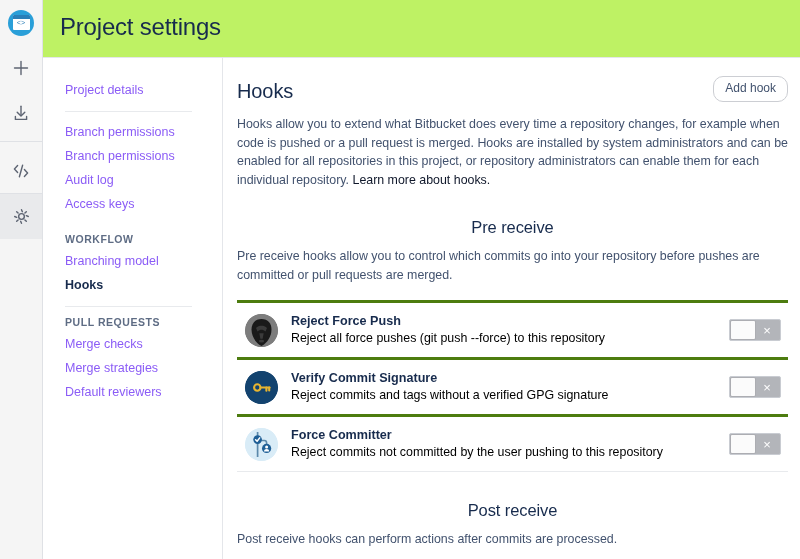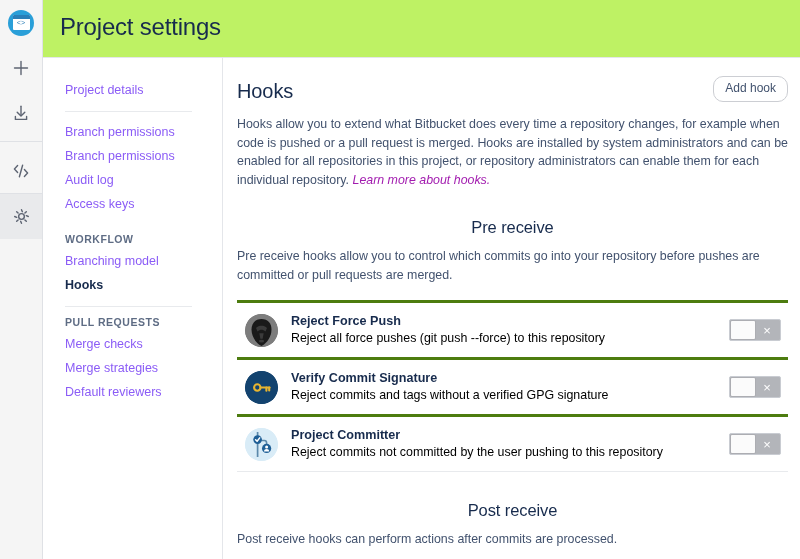--- a/index.html
+++ b/index.html
@@ -123,21 +123,21 @@
     cursor: pointer;
     line-height: 13px;
   }
 
   .body-text {
     font-size: 12.4px; color: #42526e;
     line-height: 18.5px;
     margin: 9px 0 0 0;
     max-width: 551px;
   }
-  .body-text a { color: #a21caf; text-decoration: none; cursor: pointer; font-style: italic; }
+  .body-text a { color: #0f172a; text-decoration: none; cursor: pointer; }
 
   .h-sub {
     font-size: 16.5px; color: #172b4d; font-weight: 400;
     margin: 27px 0 0 0; line-height: 22px; letter-spacing: -0.1px; text-align: center;
   }
 
   
   .hook-list { margin-top: 16px; }
   .hook-row {
     position: relative;
@@ -354,21 +354,21 @@
             <line x1="12.6" y1="4" x2="12.6" y2="29" stroke="#5b89ab" stroke-width="1.7"></line>
             <path d="M12.6 12.5 L19.4 12.5 C21 12.5 21.6 13.3 21.6 15 L21.6 18" fill="none" stroke="#5b89ab" stroke-width="1.6"></path>
             <circle cx="12.6" cy="11.6" r="4.3" fill="#1f5f96"></circle>
             <polyline points="10.6,11.7 12.1,13.2 14.7,9.9" fill="none" stroke="#ffffff" stroke-width="1.5" stroke-linecap="round" stroke-linejoin="round"></polyline>
             <circle cx="21.6" cy="20.4" r="4.6" fill="#1f5f96"></circle>
             <circle cx="21.6" cy="18.9" r="1.5" fill="#ffffff"></circle>
             <path d="M18.8 23.6 C19.1 21.6 20.2 20.9 21.6 20.9 C23 20.9 24.1 21.6 24.4 23.6 Z" fill="#ffffff"></path>
           </svg>
         </div>
         <div class="hook-text">
-          <div class="hook-name">Project Committer</div>
+          <div class="hook-name">Force Committer</div>
           <div class="hook-desc">Reject commits not committed by the user pushing to this repository</div>
         </div>
         <div class="toggle">
           <div class="knob"></div>
           <div class="x">×</div>
         </div>
       </div>
 
     </div>
 

